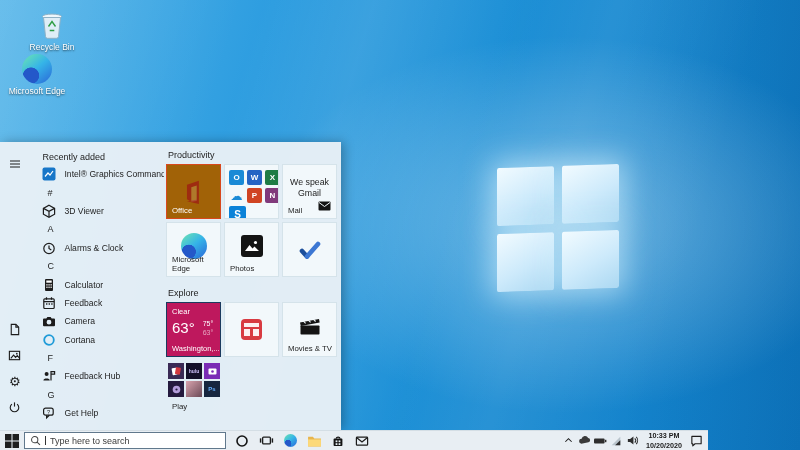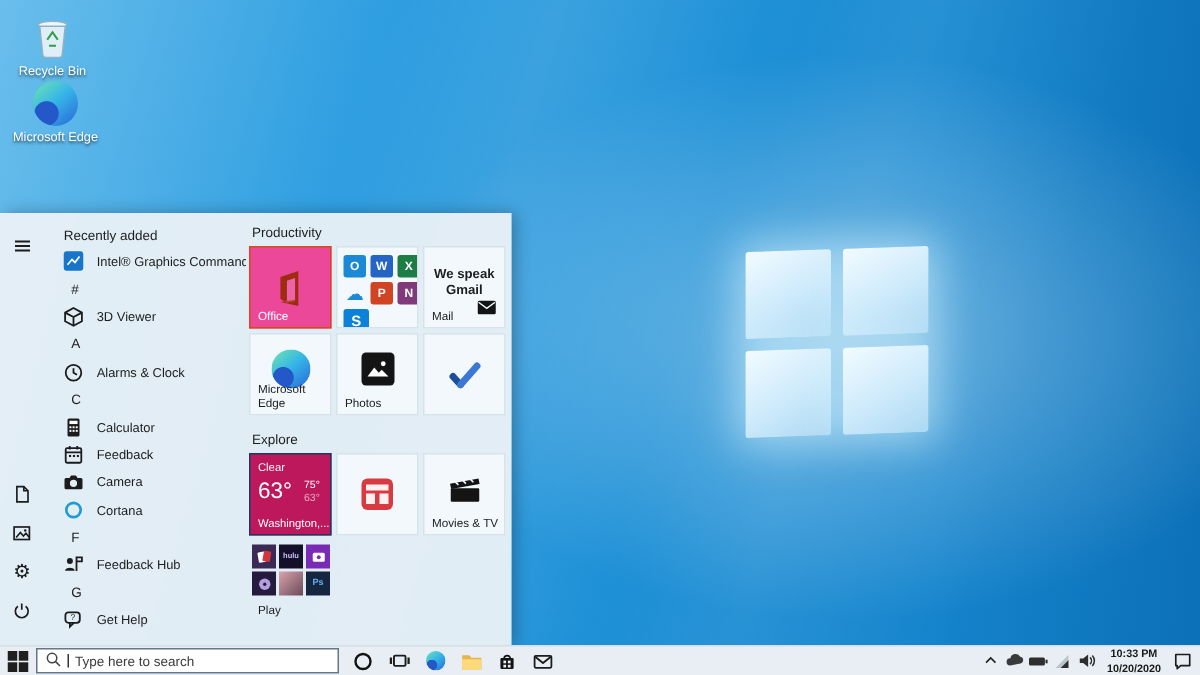--- a/index.html
+++ b/index.html
@@ -48,29 +48,29 @@
   .app-row .alabel{font-size:8.6px;white-space:nowrap;}
 
   .tiles{flex:1;padding:6px 4px 0 2px;}
   .group-label{font-size:9px;margin:2px 0 4px 2px;}
   .group-label.second{margin-top:11px;}
   .tile-grid{display:grid;grid-template-columns:repeat(3,55px);grid-auto-rows:55px;gap:3px;}
   .tile{position:relative;background:#f2f8fb;border:1px solid rgba(210,224,232,0.9);
     box-sizing:border-box;overflow:hidden;cursor:pointer;}
   .tile .tlabel{position:absolute;left:5px;bottom:3px;font-size:7.8px;color:#1d1d1d;}
   .tile .center{position:absolute;inset:0;display:flex;align-items:center;justify-content:center;}
-  .tile-office{background:#ec4899;border-color:#d8481d;}
+  .tile-office{background:#a16207;border-color:#d8481d;}
   .tile-office .tlabel{color:#fff;}
   .mini-grid{display:grid;grid-template-columns:repeat(3,15px);gap:3px;padding:5px 0 0 4px;}
   .mini{width:15px;height:15px;border-radius:2px;display:flex;align-items:center;justify-content:center;
     color:#fff;font-size:8px;font-weight:bold;}
   .mini.flat{background:transparent !important;font-size:12px;font-weight:normal;font-family:"DejaVu Sans",sans-serif;}
   .skype-tile{width:17px;height:17px;margin:3px 0 0 4px;border-radius:2px;display:flex;align-items:center;
     justify-content:center;color:#fff;font-size:10px;font-weight:bold;}
-  .tile-mail .mtext{position:absolute;top:12px;left:0;right:0;text-align:center;font-size:8.8px;line-height:1.25;font-weight:bold;}
+  .tile-mail .mtext{position:absolute;top:12px;left:0;right:0;text-align:center;font-size:8.8px;line-height:1.25;}
   .tile-mail .menv{position:absolute;right:5px;bottom:3px;}
   .tile-weather{background:#be185d;border-color:#1b3a5e;color:#fff;padding:4px 5px;box-sizing:border-box;}
   .tile-weather .cond{font-size:7.5px;}
   .tile-weather .trow{display:flex;align-items:flex-start;margin-top:3px;}
   .tile-weather .big{font-size:15px;font-weight:400;}
   .tile-weather .hl{margin-left:8px;font-size:7px;line-height:1.3;}
   .tile-weather .hl .lo{opacity:0.6;}
   .tile-weather .wlabel{position:absolute;left:5px;bottom:3px;font-size:7.5px;color:#fff;}
   .tile-spotify{background:#3fbe61;border-color:#3fbe61;color:#fff;padding:5px 6px;box-sizing:border-box;}
   .tile-spotify .stext{font-size:8.2px;line-height:1.3;}
@@ -79,21 +79,21 @@
     background:#0c2d15;display:flex;align-items:center;justify-content:center;}
   .tile-play{background:transparent;border-color:transparent;}
   .play-grid{display:grid;grid-template-columns:repeat(3,16px);gap:2px;padding:2px 0 0 1px;}
   .pmini{width:16px;height:16px;display:flex;align-items:center;justify-content:center;overflow:hidden;}
   .pmini span{color:#cdbffa;font-size:5px;font-weight:bold;}
   .news-ic{width:21px;height:21px;border-radius:4px;background:#d83a41;position:relative;}
   .news-ic i{position:absolute;background:#fff;opacity:0.92;display:block;}
   .photos-ic{width:22px;height:22px;border-radius:3px;background:#141414;display:flex;align-items:center;justify-content:center;}
 
   
-  .taskbar{position:absolute;left:0;top:430px;width:800px;height:20px;background:#e8eef3;
+  .taskbar{position:absolute;left:0;top:430px;width:708px;height:20px;background:#e8eef3;
     border-top:1px solid #d4dee5;box-sizing:border-box;display:flex;align-items:center;}
   .tb-btn{width:24px;height:19px;display:flex;align-items:center;justify-content:center;cursor:pointer;flex:none;}
   .searchbox{width:190px;height:15px;background:#fff;border:1px solid #61788c;display:flex;align-items:center;
     gap:4px;padding:0 5px;margin-right:4px;flex:none;cursor:text;}
   .searchbox .caret{width:1px;height:9px;background:#333;}
   .searchbox .ph{font-size:9px;color:#3c3c3c;white-space:nowrap;}
   .tb-icons{display:flex;align-items:center;}
   .tb-right{margin-left:auto;display:flex;align-items:center;gap:1px;padding-right:4px;}
   .tray-btn{width:16px;height:19px;display:flex;align-items:center;justify-content:center;cursor:pointer;flex:none;}
   .clock{width:46px;text-align:center;font-size:7.2px;line-height:1.35;color:#1a1a1a;cursor:default;font-weight:bold;}
@@ -105,21 +105,21 @@
   <div class="desktop">
     <div class="beams"></div>
     <div class="winlogo">
       <div class="pane"></div>
       <div class="pane"></div>
       <div class="pane"></div>
       <div class="pane"></div>
     </div>
   </div>
 
-  <div class="dicon" style="left:3px;top:8px;">
+  <div class="dicon" style="left:20px;top:8px;">
     <span class="glyph">
       <svg width="26" height="30" viewBox="0 0 26 30">
         <ellipse cx="13" cy="6.5" rx="9.5" ry="2.4" fill="#eef7fc" stroke="#8fb2c6" stroke-width="1"></ellipse>
         <path d="M4.5 7.5 L6.5 26.5 a2 2 0 0 0 2 1.8 h9 a2 2 0 0 0 2-1.8 L21.5 7.5 z" fill="#dfeef7" stroke="#8fb2c6" stroke-width="1"></path>
         <path d="M9.5 16.5 l3.5-5 3.5 5 m-1.2 4 h-4.6" stroke="#2f9e44" stroke-width="1.4" fill="none"></path>
       </svg>
     </span>
     <span>Recycle Bin</span>
   </div>
   <div class="dicon" style="left:5px;top:52px;">

